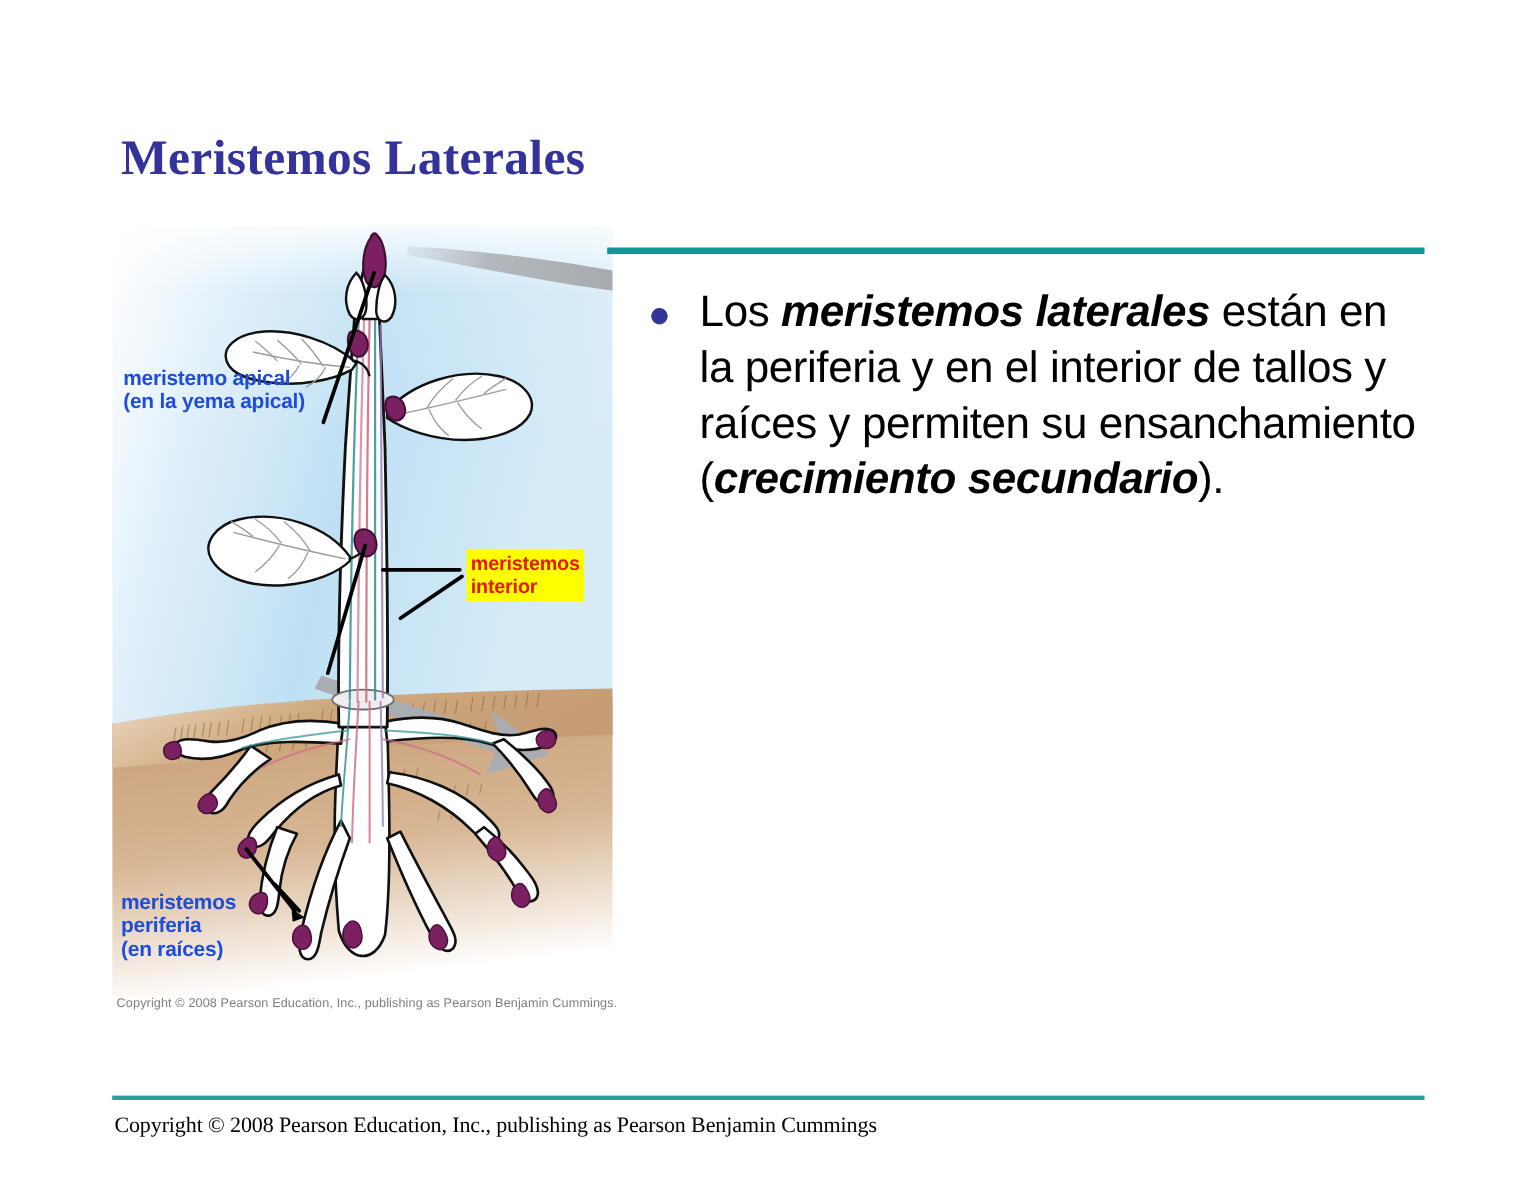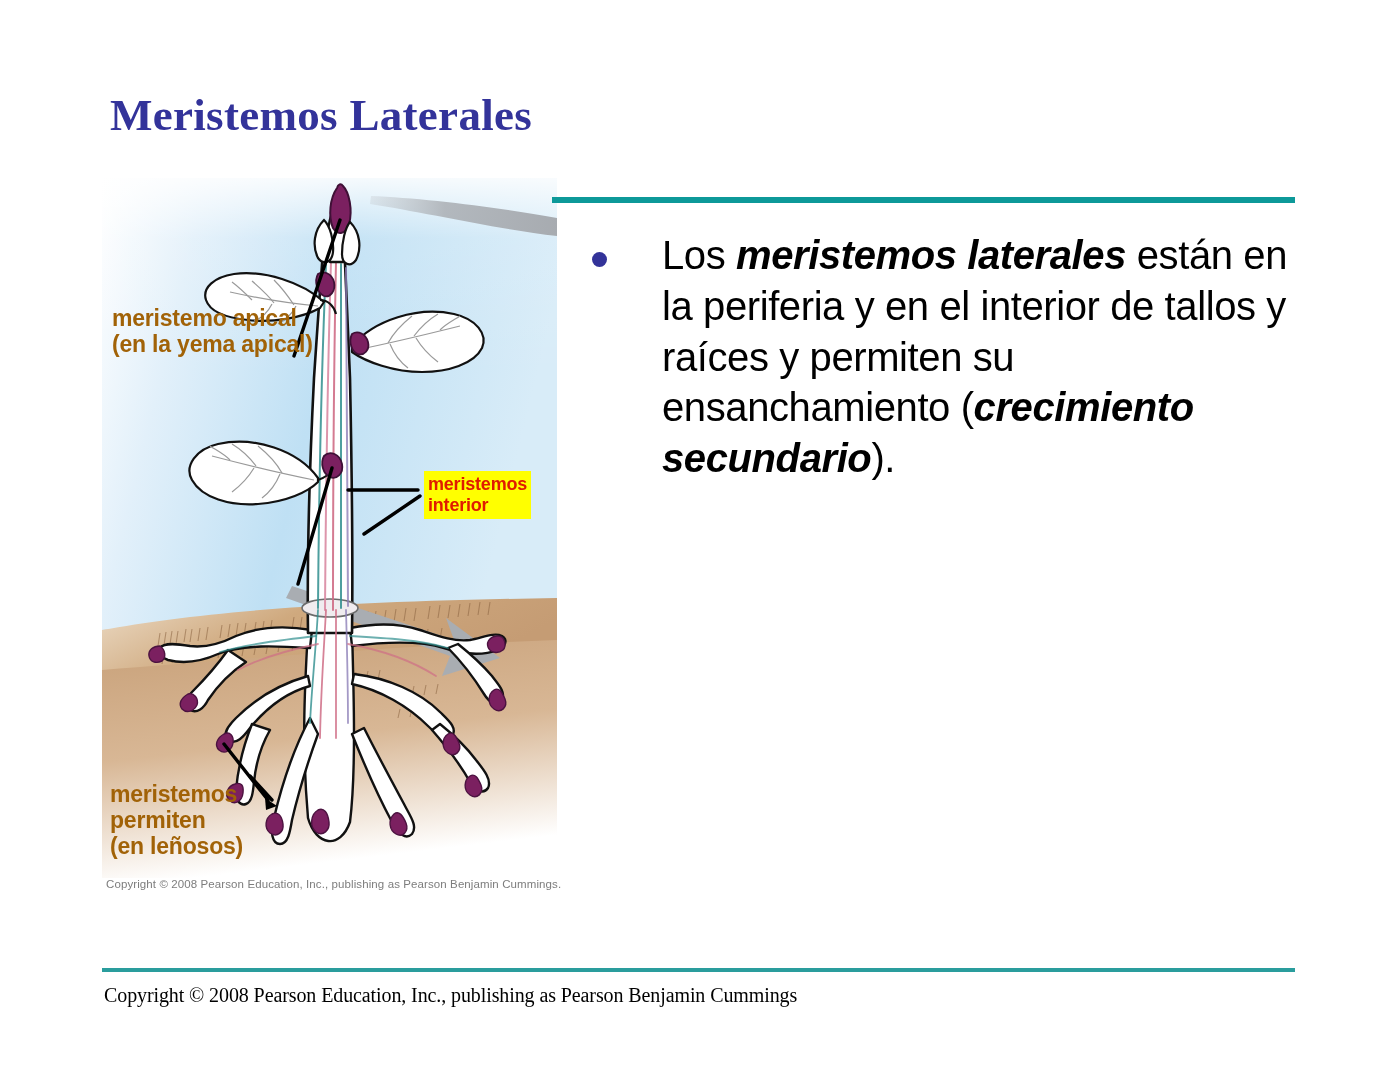--- a/index.html
+++ b/index.html
@@ -14,20 +14,21 @@
     position: relative;
     overflow: hidden;
     font-family: "Liberation Sans", sans-serif;
     -webkit-font-smoothing: antialiased;
   }
 
   .slide {
     position: absolute;
     inset: 0;
     background: #ffffff;
+    margin-top: 28px;
   }
 
   
   .slide-title {
     position: absolute;
     left: 110px;
     top: 92px;
     font-family: "Liberation Serif", "DejaVu Serif", serif;
     font-weight: bold;
     font-size: 45px;
@@ -64,23 +65,23 @@
     color: #7d7d7d;
     letter-spacing: 0.1px;
     white-space: nowrap;
   }
 
   
   .fig-label {
     position: absolute;
     font-family: "Liberation Sans", sans-serif;
     font-weight: bold;
-    font-size: 23px;
+    font-size: 19px;
     line-height: 1.12;
-    color: #a16207;
+    color: #1d4ed8;
     white-space: pre;
     letter-spacing: -0.2px;
   }
   .fig-label.l1 { left: 10px; top: 128px; }
   .fig-label.l2 { left: 10px; top: 362px; }
   .fig-label.l3 { left: 8px; top: 604px; }
 
   .fig-label-highlight {
     position: absolute;
     left: 322px;
@@ -111,21 +112,20 @@
     left: 592px;
     top: 230px;
     width: 710px;
   }
 
   .bullet-item {
     position: relative;
     display: flex;
     align-items: flex-start;
     margin-bottom: 46px;
-    gap: 26px;
   }
 
   .bullet-dot {
     flex: 0 0 auto;
     width: 15px;
     height: 15px;
     border-radius: 50%;
     background: #333399;
     margin-top: 22px;
     margin-right: 29px;
@@ -366,22 +366,22 @@
       <g fill="#000000">
         <path d="M163,620 L175,628 L164,632 Z"></path>
       </g>
     </svg>
 
     <div class="fig-label l1"><span>meristemo apical</span>
 <span>(en la yema apical)</span></div>
 
 
     <div class="fig-label l3"><span>meristemos</span>
-<span>permiten</span>
-<span>(en leñosos)</span></div>
+<span>periferia</span>
+<span>(en raíces)</span></div>
 
     <div class="fig-label-highlight"><span>meristemos</span>
 <span>interior</span></div>
 
     <div class="figure-caption">Copyright © 2008 Pearson Education, Inc., publishing as Pearson Benjamin Cummings.</div>
   </div>
 
   <div class="content-rule-top"></div>
 
   <div class="bullet-list">

